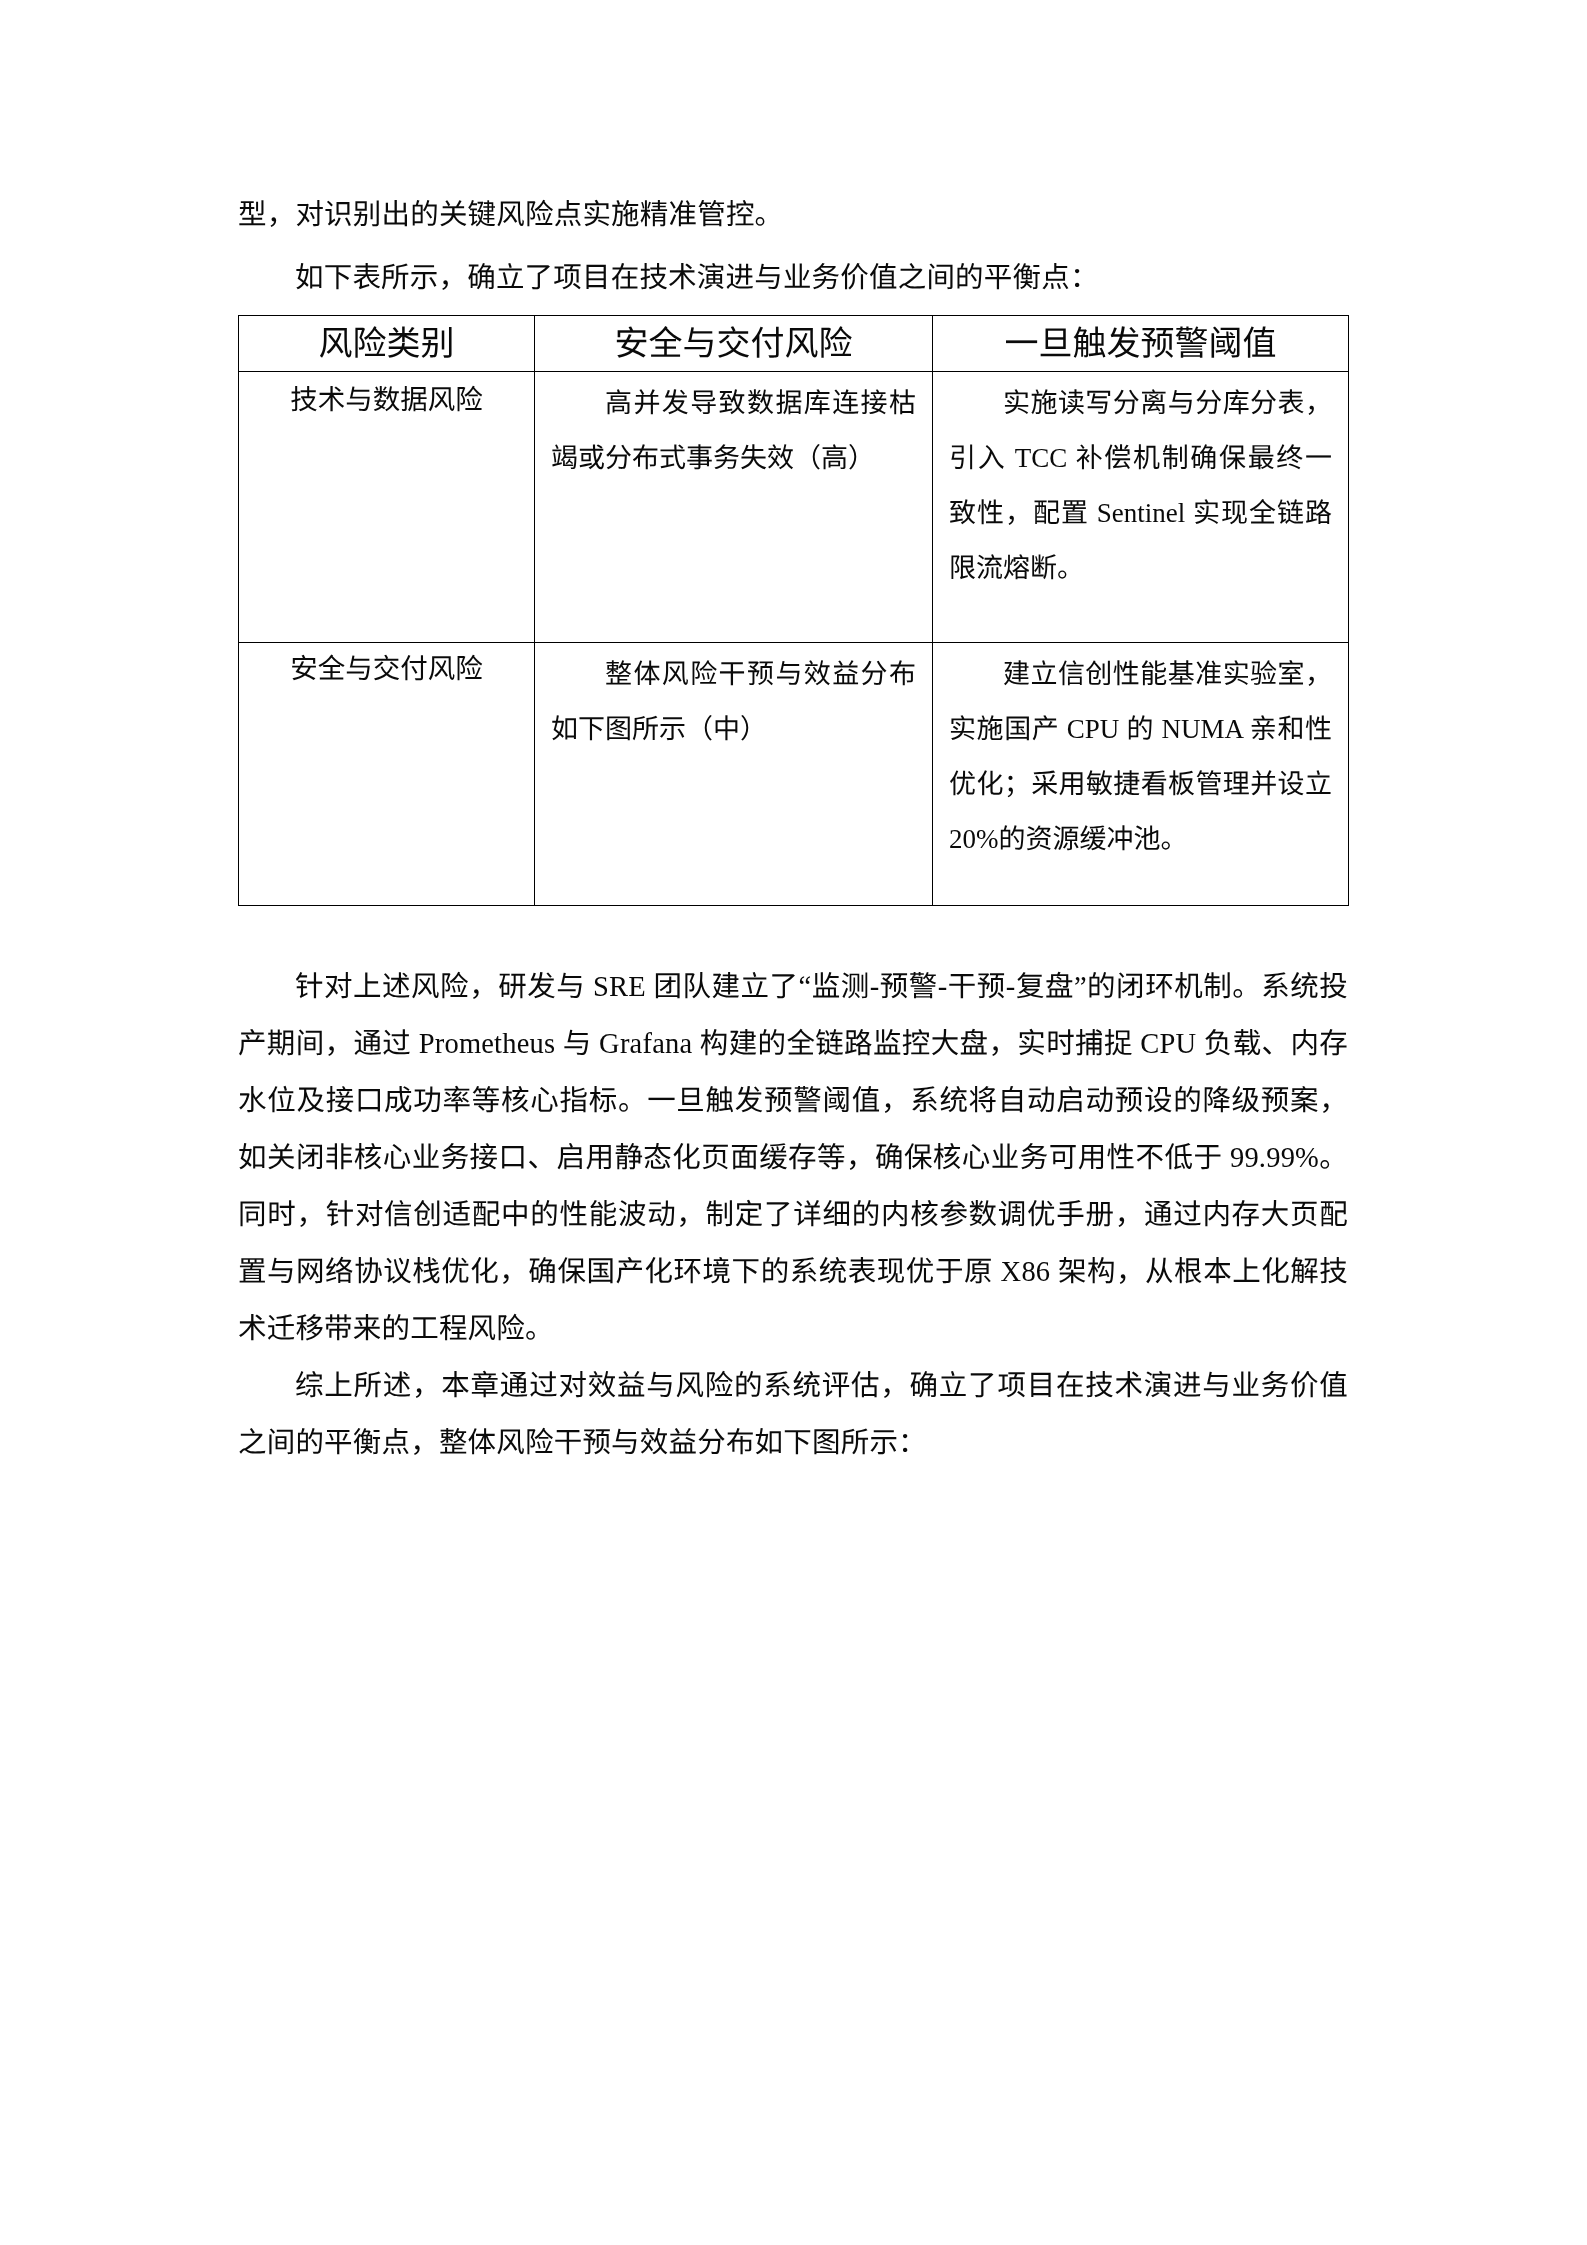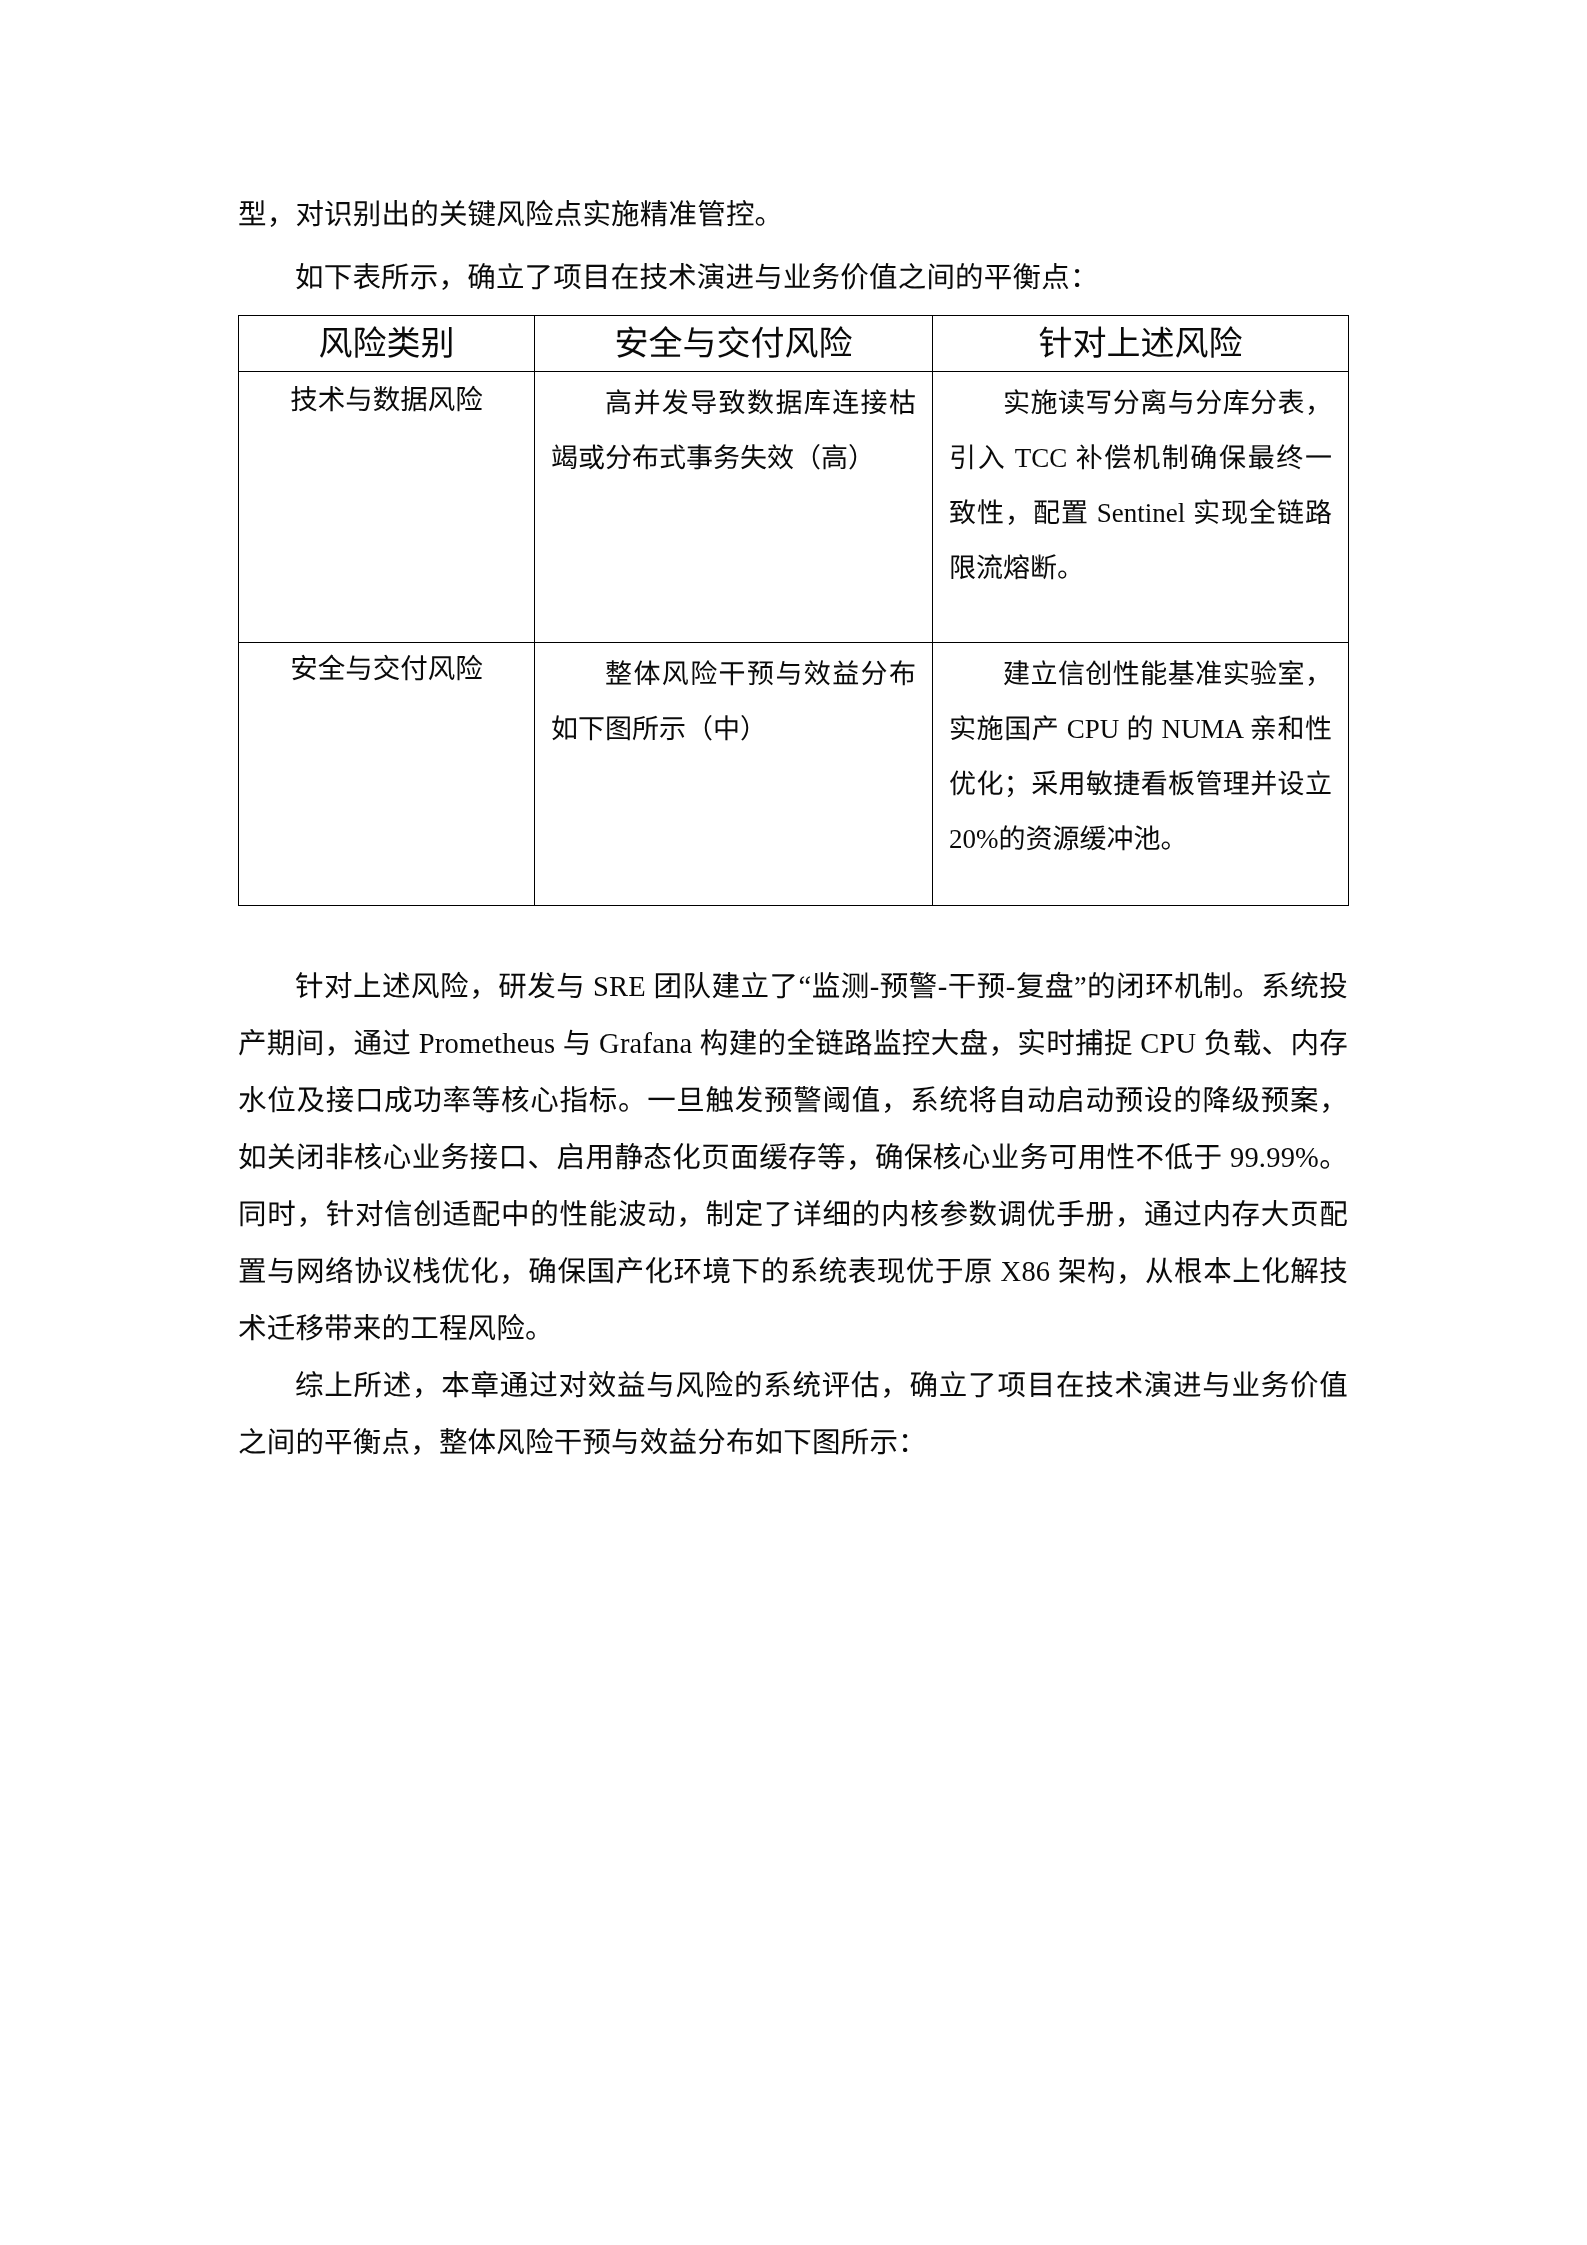--- a/index.html
+++ b/index.html
@@ -128,21 +128,21 @@
     <table class="risk-table">
       <colgroup>
         <col class="col-a">
         <col class="col-b">
         <col class="col-c">
       </colgroup>
       <thead>
         <tr>
           <th class="cell-head">风险类别</th>
           <th class="cell-head">安全与交付风险</th>
-          <th class="cell-head">针对上述风险</th>
+          <th class="cell-head">一旦触发预警阈值</th>
         </tr>
       </thead>
       <tbody>
         <tr class="row-1">
           <td class="cell-cat row-1-cat">技术与数据风险</td>
           <td>
             <div class="cell-inner cell-just">高并发导致数据库连接枯竭或分布式事务失效（高）</div>
           </td>
           <td>
             <div class="cell-inner cell-just">实施读写分离与分库分表，引入 TCC 补偿机制确保最终一致性，配置 Sentinel 实现全链路限流熔断。</div>

